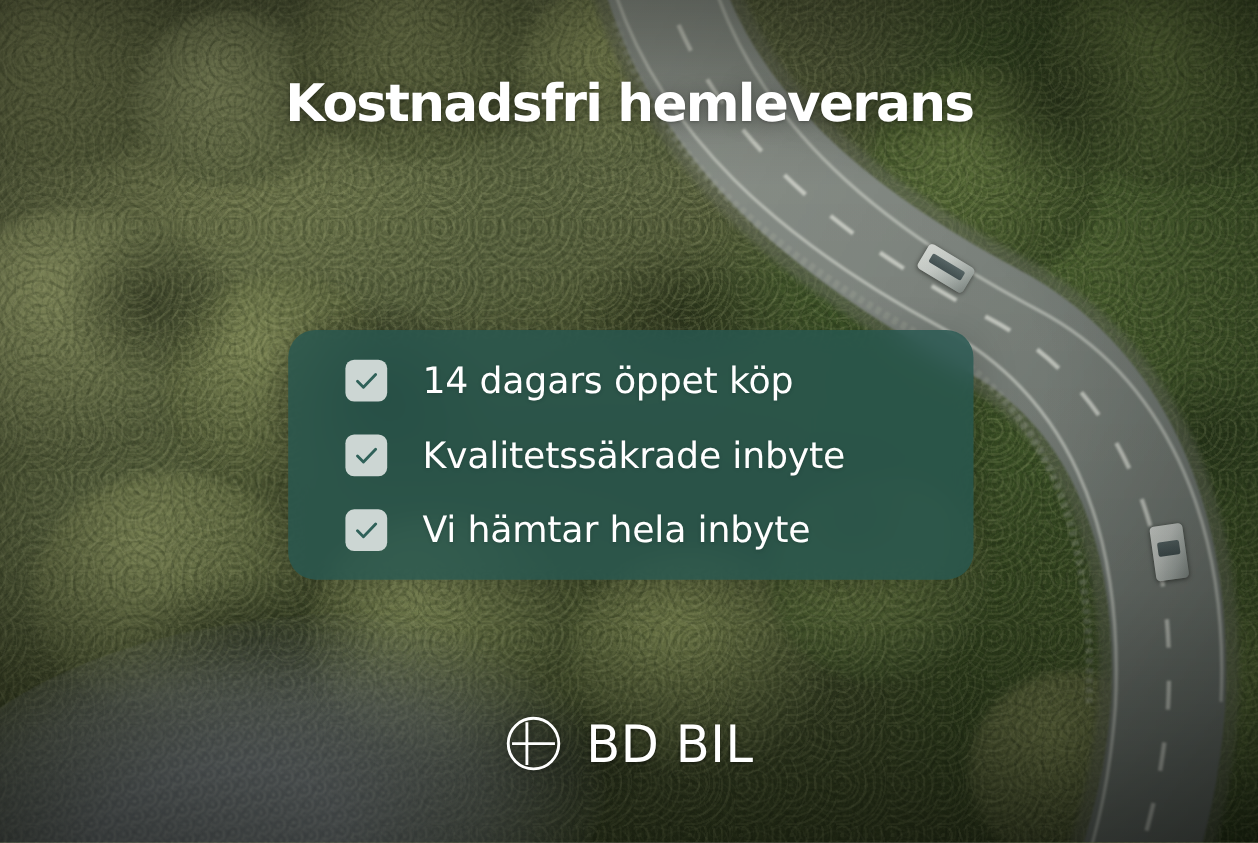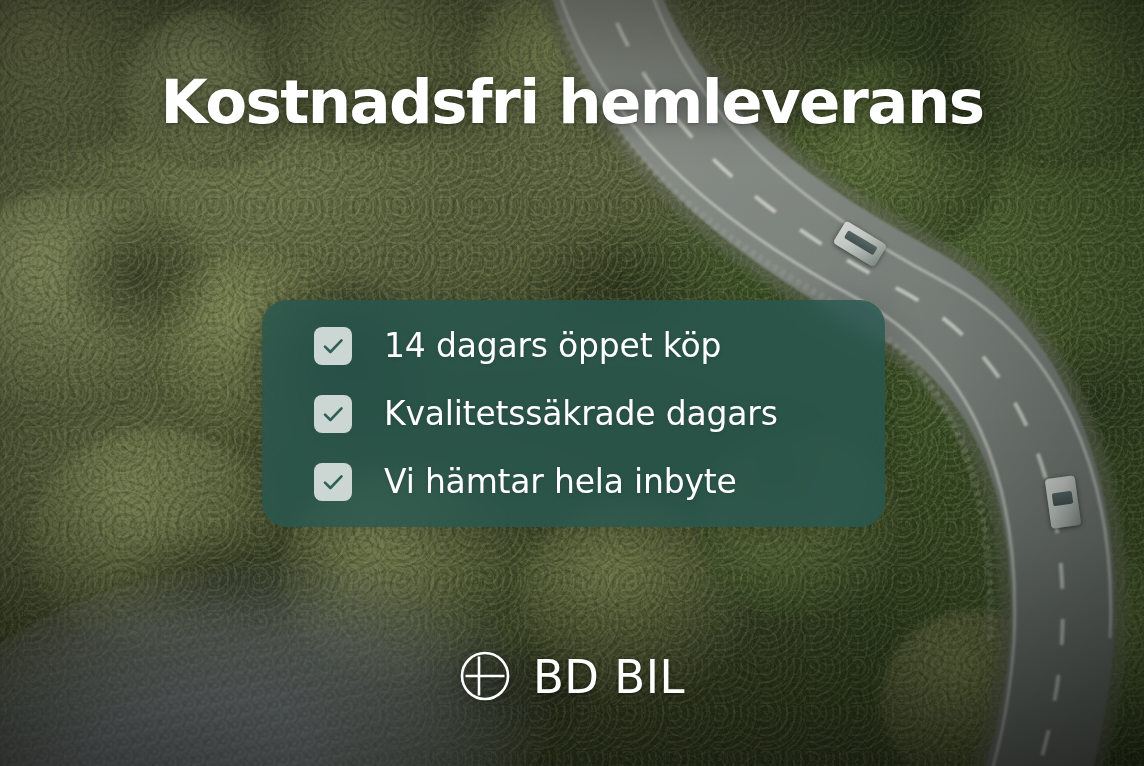--- a/index.html
+++ b/index.html
@@ -125,21 +125,21 @@
 
   
   .content{ position:absolute; inset:0; }
 
   .headline{
     position:absolute; top:72px; left:0; right:0;
     text-align:center;
     color:#ffffff;
     font-family:"DejaVu Sans", sans-serif;
     font-weight:700;
-    font-size:61px;
+    font-size:47px;
     line-height:.99;
     letter-spacing:-1.6px;
     text-shadow:0 2px 18px rgba(0,0,0,.34), 0 1px 3px rgba(0,0,0,.26);
     padding:0 56px;
   }
   .headline-line{ display:block; white-space:nowrap; }
   .headline-line.l2{ letter-spacing:-1.2px; }
 
   .features-card{
     position:absolute;
@@ -287,21 +287,21 @@
         </span>
         <span class="feature-label">14 dagars öppet köp</span>
       </div>
 
       <div class="feature-row">
         <span class="checkbox">
           <svg width="24" height="24" viewBox="0 0 24 24" fill="none">
             <path d="M4 12.6 L9.4 18 L20.5 6.4" stroke="#2f6159" stroke-width="2.6" stroke-linecap="round" stroke-linejoin="round"></path>
           </svg>
         </span>
-        <span class="feature-label">Kvalitetssäkrade dagars</span>
+        <span class="feature-label">Kvalitetssäkrade inbyte</span>
       </div>
 
       <div class="feature-row">
         <span class="checkbox">
           <svg width="24" height="24" viewBox="0 0 24 24" fill="none">
             <path d="M4 12.6 L9.4 18 L20.5 6.4" stroke="#2f6159" stroke-width="2.6" stroke-linecap="round" stroke-linejoin="round"></path>
           </svg>
         </span>
         <span class="feature-label">Vi hämtar hela inbyte</span>
       </div>

